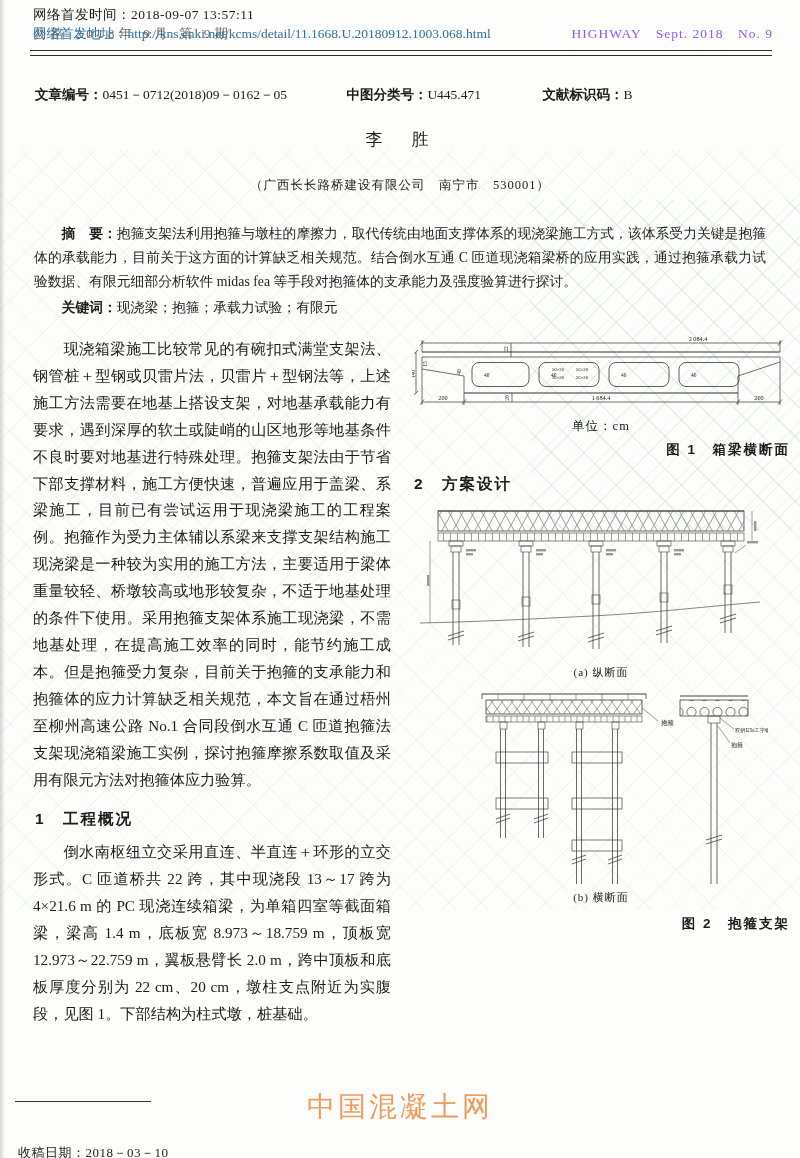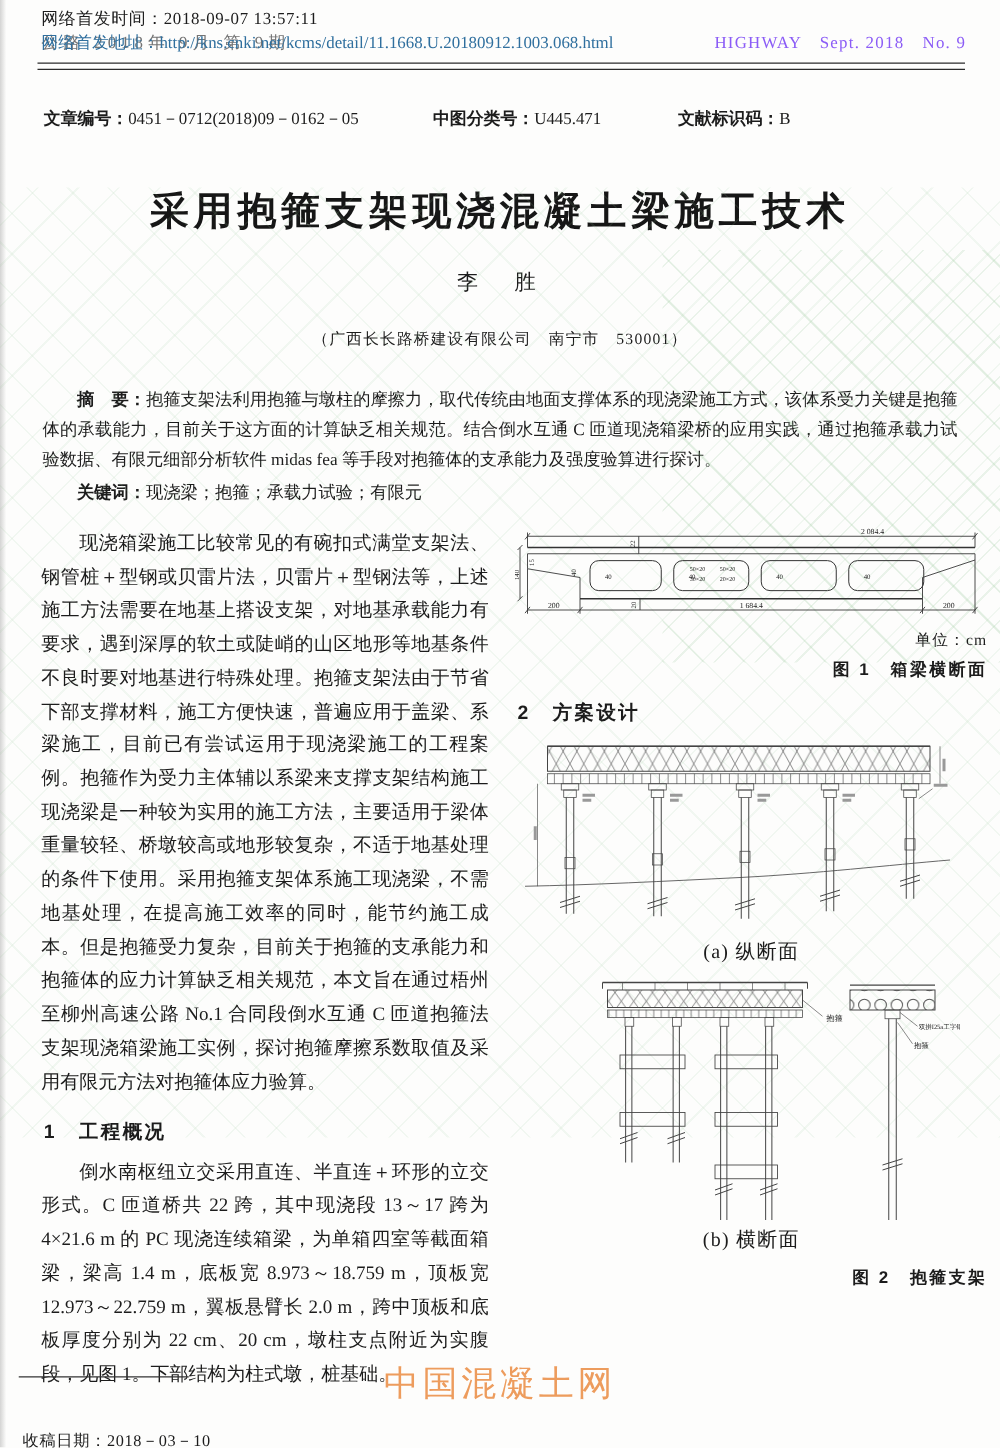--- a/index.html
+++ b/index.html
@@ -40,23 +40,23 @@
   .kw{margin-top:2px;text-indent:2em;font-size:13.8px;line-height:24px;}
 
   .cols{position:relative;margin:16px 0 0 33px;display:flex;}
   .col-l{width:358px;}
   .col-r{width:378px;margin-left:21px;}
   .body-p{margin:0;font-size:15.2px;line-height:26.9px;text-align:justify;text-indent:2em;}
   .h2{font-family:"Liberation Sans",sans-serif;font-weight:700;font-size:15.5px;margin:15px 0 9px 2px;letter-spacing:2px;}
   .col-l .h2{margin-top:16px;}
 
   .figwrap{width:100%;}
-  .unitline{text-align:right;font-size:12.5px;margin-top:4px;letter-spacing:1px;}
+  .unitline{text-align:center;font-size:12.5px;margin-top:4px;letter-spacing:1px;}
   .figcap{font-family:"Liberation Sans",sans-serif;font-weight:700;font-size:13.5px;text-align:right;margin-top:6px;letter-spacing:2px;}
-  .subcap{font-size:16px;text-align:center;margin-top:2px;letter-spacing:1px;}
+  .subcap{font-size:11px;text-align:center;margin-top:2px;letter-spacing:1px;}
   svg{display:block;}
   svg text{font-family:"Liberation Serif",serif;fill:#222;}
 
   .foot-rule{position:absolute;left:15px;top:1101px;width:136px;border-top:1.2px solid #333;}
   .received{position:absolute;left:18px;top:1144px;font-size:13px;letter-spacing:.5px;}
   .site-wm{position:absolute;left:50%;top:1088px;transform:translateX(-50%);
     font-size:28px;color:#ec9450;letter-spacing:3px;opacity:.92;white-space:nowrap;}
 </style>
 </head>
 <body>
@@ -75,21 +75,20 @@
     </div>
   </div>
   <div class="rule2"></div>
 
   <div class="meta">
     <span class="m1"><b>文章编号：</b><span>0451－0712(2018)09－0162－05</span></span>
     <span class="m2"><b>中图分类号：</b><span>U445.471</span></span>
     <span class="m3"><b>文献标识码：</b><span>B</span></span>
   </div>
 
-  <div class="title">采用抱箍支架现浇混凝土梁施工技术</div>
   <div class="author">李　胜</div>
   <div class="affil">（广西长长路桥建设有限公司　南宁市　530001）</div>
 
   <div class="abs">
     <p><b>摘　要：</b><span>抱箍支架法利用抱箍与墩柱的摩擦力，取代传统由地面支撑体系的现浇梁施工方式，该体系受力关键是抱箍体的承载能力，目前关于这方面的计算缺乏相关规范。结合倒水互通 C 匝道现浇箱梁桥的应用实践，通过抱箍承载力试验数据、有限元细部分析软件 midas fea 等手段对抱箍体的支承能力及强度验算进行探讨。</span></p>
   </div>
   <div class="abs kw">
     <b>关键词：</b><span>现浇梁；抱箍；承载力试验；有限元</span>
   </div>
 

